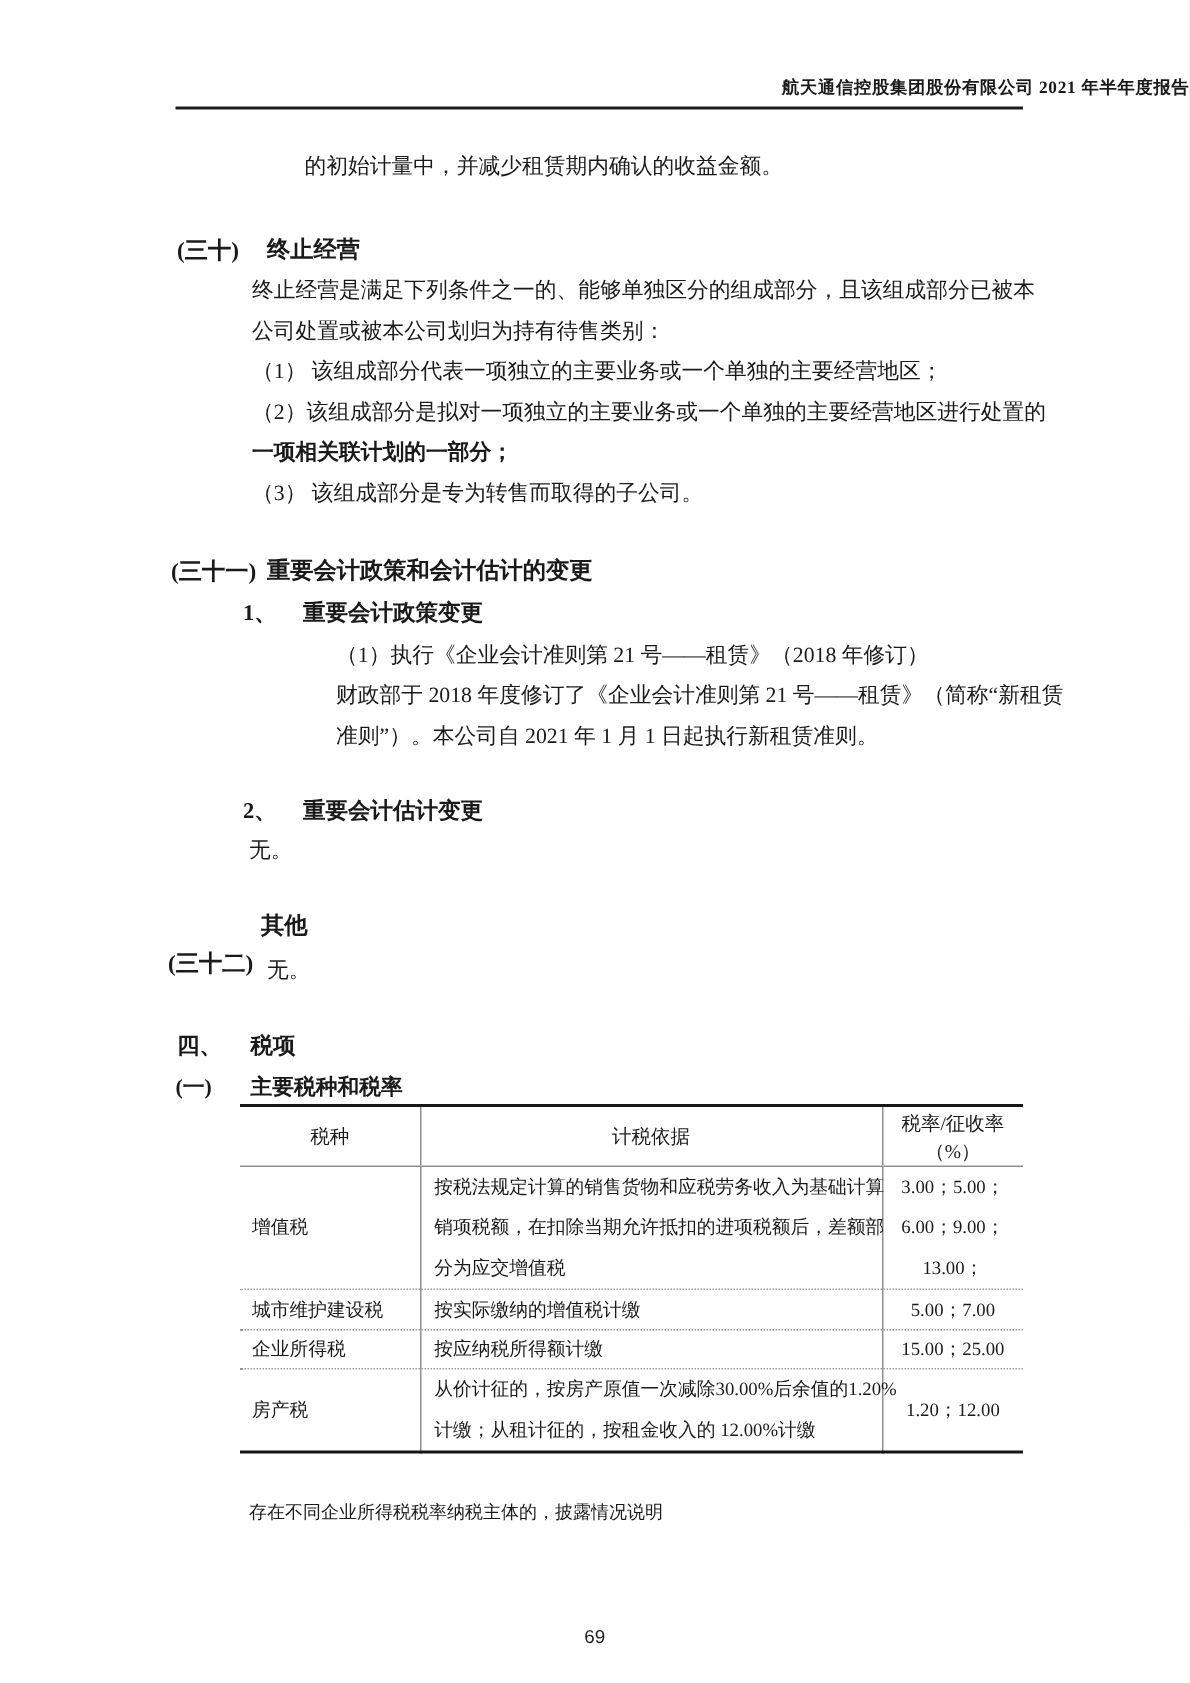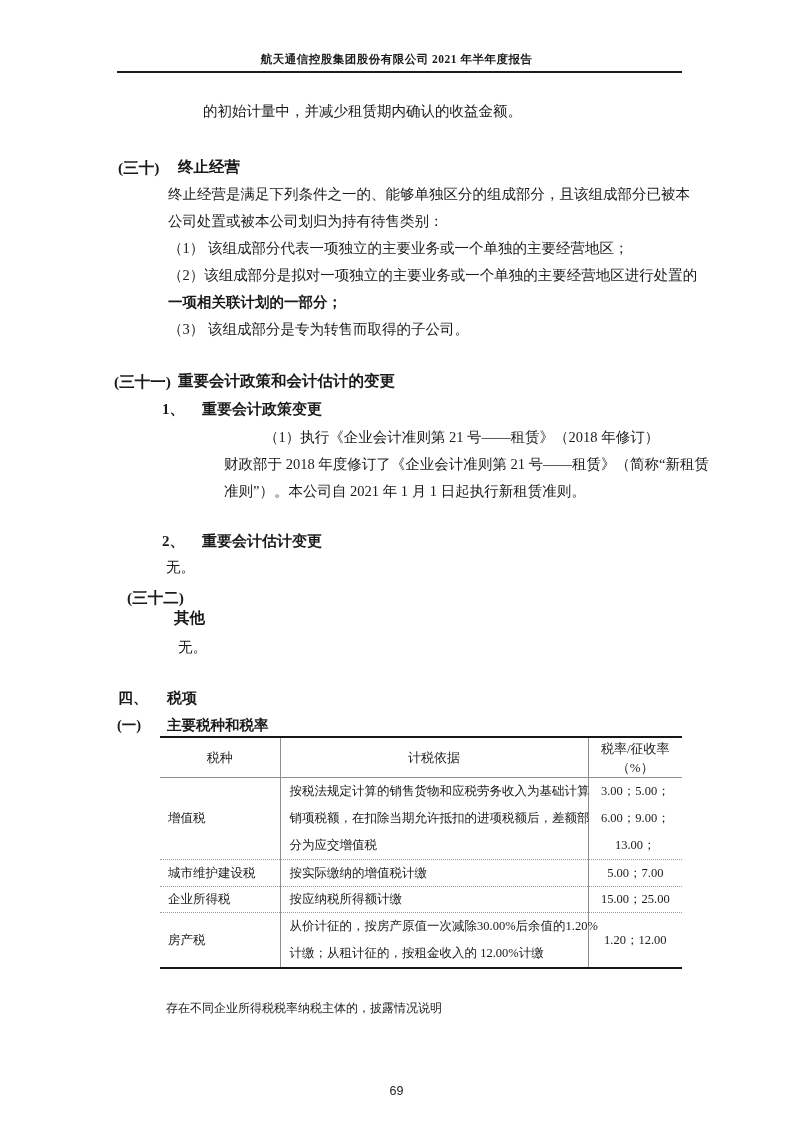--- a/index.html
+++ b/index.html
@@ -6,21 +6,21 @@
   .page{
     position:relative;
     width:793px;height:1122px;
     background:#ffffff;
     margin:0 auto;
     font-family:"Liberation Serif","DejaVu Serif",serif;
     color:#1a1a1a;
     overflow:hidden;
   }
   .abs{position:absolute;line-height:1;white-space:nowrap;}
-  .h-title{top:54px;left:0;right:0;text-align:center;font-size:11.5px;font-weight:700;letter-spacing:.5px;}
+  .h-title{top:54px;left:0;right:0;text-align:right;font-size:11.5px;font-weight:700;letter-spacing:.5px;}
   .h-rule{position:absolute;left:117px;top:71px;width:565px;height:2px;background:#1c1c1c;}
   .body-text{font-size:14.5px;}
   .sec-head{font-size:15.5px;font-weight:700;}
   .sub-head{font-size:15px;font-weight:700;}
   .small-head{font-size:14.5px;font-weight:700;}
 
   
   .tax-table{
     position:absolute;left:160px;top:736px;width:522px;
     border-collapse:collapse;table-layout:fixed;
@@ -62,29 +62,29 @@
   <div class="abs body-text" style="left:168px;top:241px;">（1） 该组成部分代表一项独立的主要业务或一个单独的主要经营地区；</div>
   <div class="abs body-text" style="left:168px;top:268px;">（2）该组成部分是拟对一项独立的主要业务或一个单独的主要经营地区进行处置的</div>
   <div class="abs body-text" style="left:168px;top:295px;font-weight:bold;">一项相关联计划的一部分；</div>
   <div class="abs body-text" style="left:168px;top:322px;">（3） 该组成部分是专为转售而取得的子公司。</div>
 
   <div class="abs sec-head" style="left:114px;top:374px;">(三十一)</div>
   <div class="abs sec-head" style="left:178px;top:373px;">重要会计政策和会计估计的变更</div>
 
   <div class="abs sub-head" style="left:162px;top:402px;">1、</div>
   <div class="abs sub-head" style="left:202px;top:402px;">重要会计政策变更</div>
-  <div class="abs body-text" style="left:224px;top:430px;margin-left:40px;">（1）执行《企业会计准则第 21 号——租赁》（2018 年修订）</div>
+  <div class="abs body-text" style="left:224px;top:430px;">（1）执行《企业会计准则第 21 号——租赁》（2018 年修订）</div>
   <div class="abs body-text" style="left:224px;top:457px;">财政部于 2018 年度修订了《企业会计准则第 21 号——租赁》（简称“新租赁</div>
   <div class="abs body-text" style="left:224px;top:484px;">准则”）。本公司自 2021 年 1 月 1 日起执行新租赁准则。</div>
 
   <div class="abs sub-head" style="left:162px;top:534px;">2、</div>
   <div class="abs sub-head" style="left:202px;top:534px;">重要会计估计变更</div>
   <div class="abs body-text" style="left:166px;top:560px;">无。</div>
 
-  <div class="abs sec-head" style="left:112px;top:590px;margin-left:15px;">(三十二)</div>
+  <div class="abs sec-head" style="left:112px;top:635px;">(三十二)</div>
   <div class="abs sec-head" style="left:174px;top:610px;">其他</div>
   <div class="abs body-text" style="left:178px;top:640px;">无。</div>
 
   <div class="abs sub-head" style="left:118px;top:691px;">四、</div>
   <div class="abs sub-head" style="left:167px;top:691px;">税项</div>
 
   <div class="abs small-head" style="left:117px;top:718px;">(一)</div>
   <div class="abs small-head" style="left:167px;top:718px;">主要税种和税率</div>
 
   <table class="tax-table">

